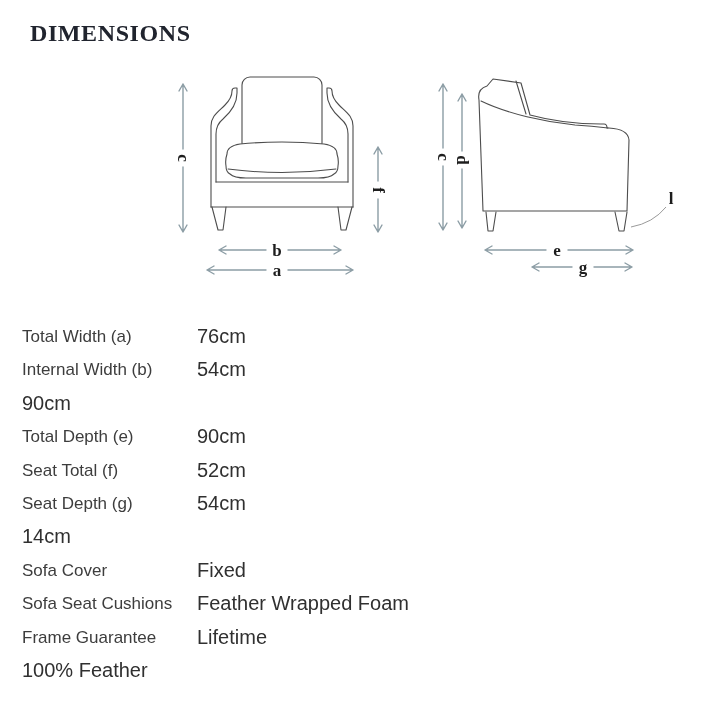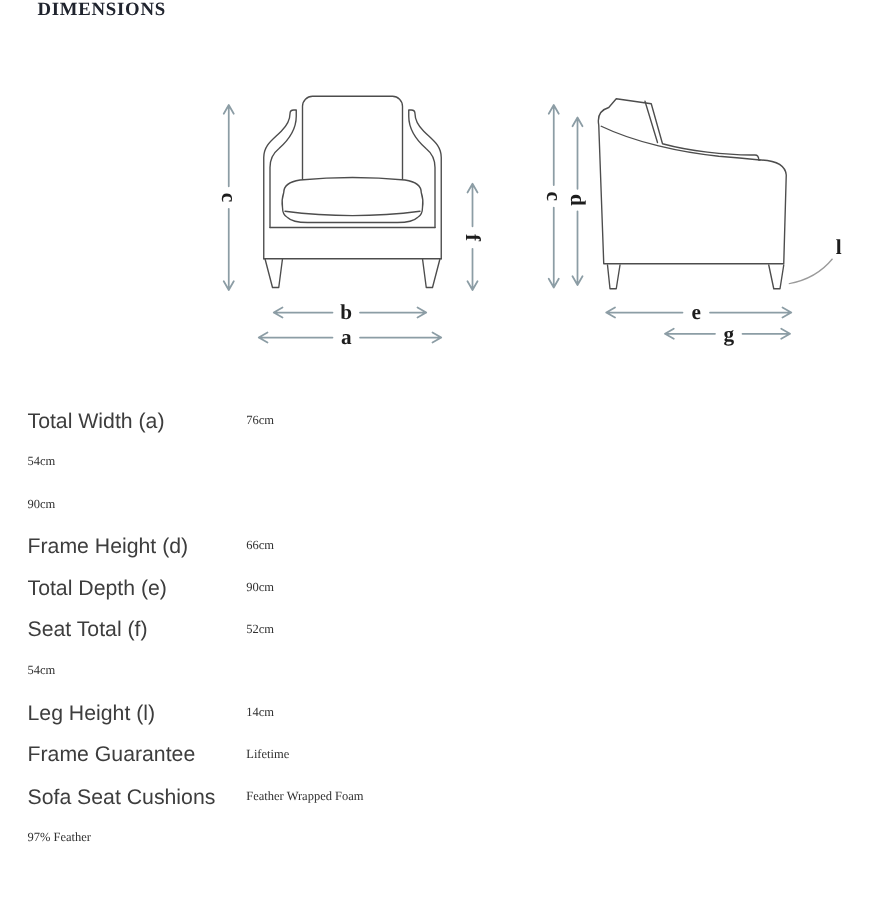--- a/index.html
+++ b/index.html
@@ -12,23 +12,23 @@
   }
   *{margin:0;padding:0;box-sizing:border-box;}
   html,body{background:#ffffff;}
   body{
     position:relative;
     width:708px;height:720px;
     overflow:hidden;
     font-family:"Liberation Sans", sans-serif;
   }
   .page-title{
-    position:absolute;left:30px;top:0;
+    position:absolute;left:30px;top:20px;
     font-family:"Liberation Serif", serif;
-    font-weight:700;font-size:15px;letter-spacing:0.6px;
+    font-weight:700;font-size:24px;letter-spacing:0.6px;
     color:var(--title);
   }
   .diagram-svg{position:absolute;left:0;top:0;}
   .chair{fill:none;stroke:var(--line);stroke-width:1.1;stroke-linejoin:round;stroke-linecap:round;}
   .chair-fill{fill:#ffffff;stroke:var(--line);stroke-width:1.1;stroke-linejoin:round;}
   .callout{fill:none;stroke:#9a9a9a;stroke-width:1;}
   .arrow{fill:none;stroke:var(--arrow);stroke-width:1.4;stroke-linecap:round;stroke-linejoin:round;}
   .dim-letter{
     font-family:"Liberation Serif", serif;
     font-weight:700;font-size:17px;fill:var(--ink);
@@ -38,21 +38,21 @@
     position:absolute;left:22px;top:320px;width:670px;
   }
   .spec-row{
     display:flex;align-items:center;
     height:33.4px;line-height:33.4px;white-space:nowrap;
   }
   .spec-label{
     flex:0 0 175px;font-size:17px;color:var(--label);line-height:33.4px;
   }
   .spec-value{
-    font-size:10px;color:var(--value);line-height:33.4px;font-family:Liberation Serif, serif;
+    font-size:20px;color:var(--value);line-height:33.4px;
   }
 </style>
 </head>
 <body>
 
 <h1 class="page-title">DIMENSIONS</h1>
 
 <svg class="diagram-svg" width="708" height="300" viewBox="0 0 708 300">
 
   <g>
@@ -123,58 +123,59 @@
   <text class="dim-letter" x="671" y="198">l</text>
 </svg>
 
 <div class="spec-table">
   <div class="spec-row">
     <div class="spec-label">Total Width (a)</div>
     <div class="spec-value">76cm</div>
   </div>
 
   <div class="spec-row">
+    <div class="spec-label">Internal Width (b)</div>
     <div class="spec-value">54cm</div>
   </div>
 
   <div class="spec-row">
     <div class="spec-value">90cm</div>
   </div>
 
-  <div class="spec-row">
-    <div class="spec-label">Frame Height (d)</div>
-    <div class="spec-value">66cm</div>
-  </div>
 
   <div class="spec-row">
     <div class="spec-label">Total Depth (e)</div>
     <div class="spec-value">90cm</div>
   </div>
 
   <div class="spec-row">
     <div class="spec-label">Seat Total (f)</div>
     <div class="spec-value">52cm</div>
   </div>
 
   <div class="spec-row">
+    <div class="spec-label">Seat Depth (g)</div>
     <div class="spec-value">54cm</div>
   </div>
 
   <div class="spec-row">
-    <div class="spec-label">Leg Height (l)</div>
     <div class="spec-value">14cm</div>
   </div>
 
-
   <div class="spec-row">
-    <div class="spec-label">Frame Guarantee</div>
-    <div class="spec-value">Lifetime</div>
+    <div class="spec-label">Sofa Cover</div>
+    <div class="spec-value">Fixed</div>
   </div>
 
   <div class="spec-row">
     <div class="spec-label">Sofa Seat Cushions</div>
     <div class="spec-value">Feather Wrapped Foam</div>
   </div>
 
   <div class="spec-row">
-    <div class="spec-value">97% Feather</div>
+    <div class="spec-label">Frame Guarantee</div>
+    <div class="spec-value">Lifetime</div>
+  </div>
+
+  <div class="spec-row">
+    <div class="spec-value">100% Feather</div>
   </div>
 </div>
 
 </body></html>

